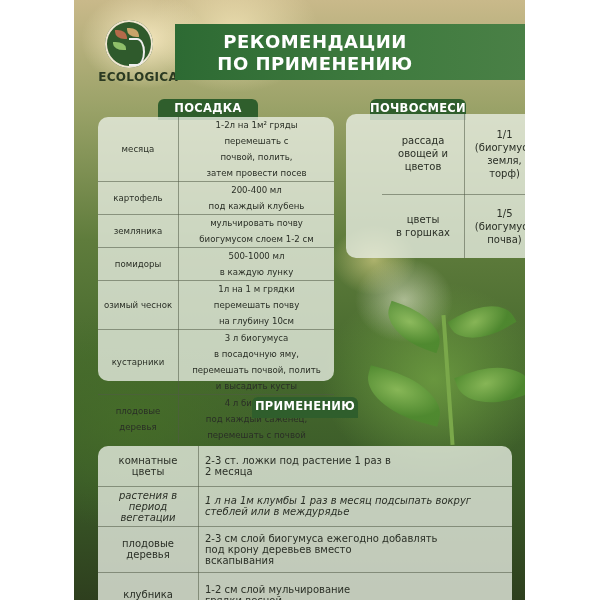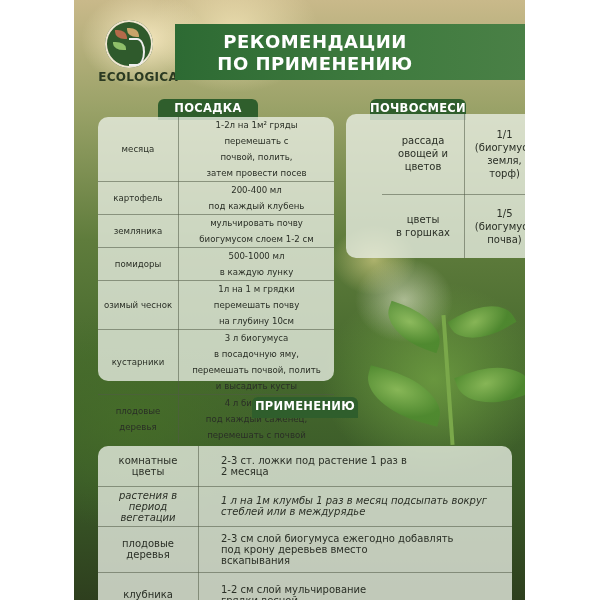--- a/index.html
+++ b/index.html
@@ -21,21 +21,21 @@
   .title-bar{position:absolute;left:101px;top:24px;width:350px;height:56px;background:linear-gradient(90deg,#2d6a33,#3f7b3f 60%,#4a8046);color:#fff;}
   .title-bar .t{position:absolute;left:0;width:280px;text-align:center;font-weight:bold;font-size:18px;letter-spacing:.5px;}
   .panel{position:absolute;background:rgba(235,240,230,0.78);border-radius:10px;}
   .tag{position:absolute;background:#2f5e2c;color:#fff;font-size:11.5px;font-weight:bold;text-align:center;border-radius:6px 6px 0 0;height:21px;line-height:19px;letter-spacing:.3px;}
   table{border-collapse:collapse;width:100%;height:100%;}
   td{border:1px solid rgba(80,90,70,0.55);color:#2a2f26;text-align:center;vertical-align:middle;font-size:8.6px;line-height:16px;padding:0 3px;}
   tr:first-child td{border-top:none;} tr:last-child td{border-bottom:none;}
   td:first-child{border-left:none;} td:last-child{border-right:none;}
   .mix td{font-size:10px;line-height:13px;}
   .feed td{font-size:10px;line-height:11px;}
-  .feed td.l{text-align:left;padding-left:22px;}
+  .feed td.l{text-align:left;padding-left:6px;}
   .sr{white-space:pre-line;}
 </style>
 </head>
 <body>
 
 <div class="poster">
 
   <div class="stem" style="left:372px;top:315px;height:130px;transform:rotate(-4deg);"></div>
   <div class="leaf" style="left:310px;top:310px;width:60px;height:34px;transform:rotate(20deg);"></div>
   <div class="leaf" style="left:378px;top:305px;width:60px;height:34px;transform:rotate(-30deg);"></div>

